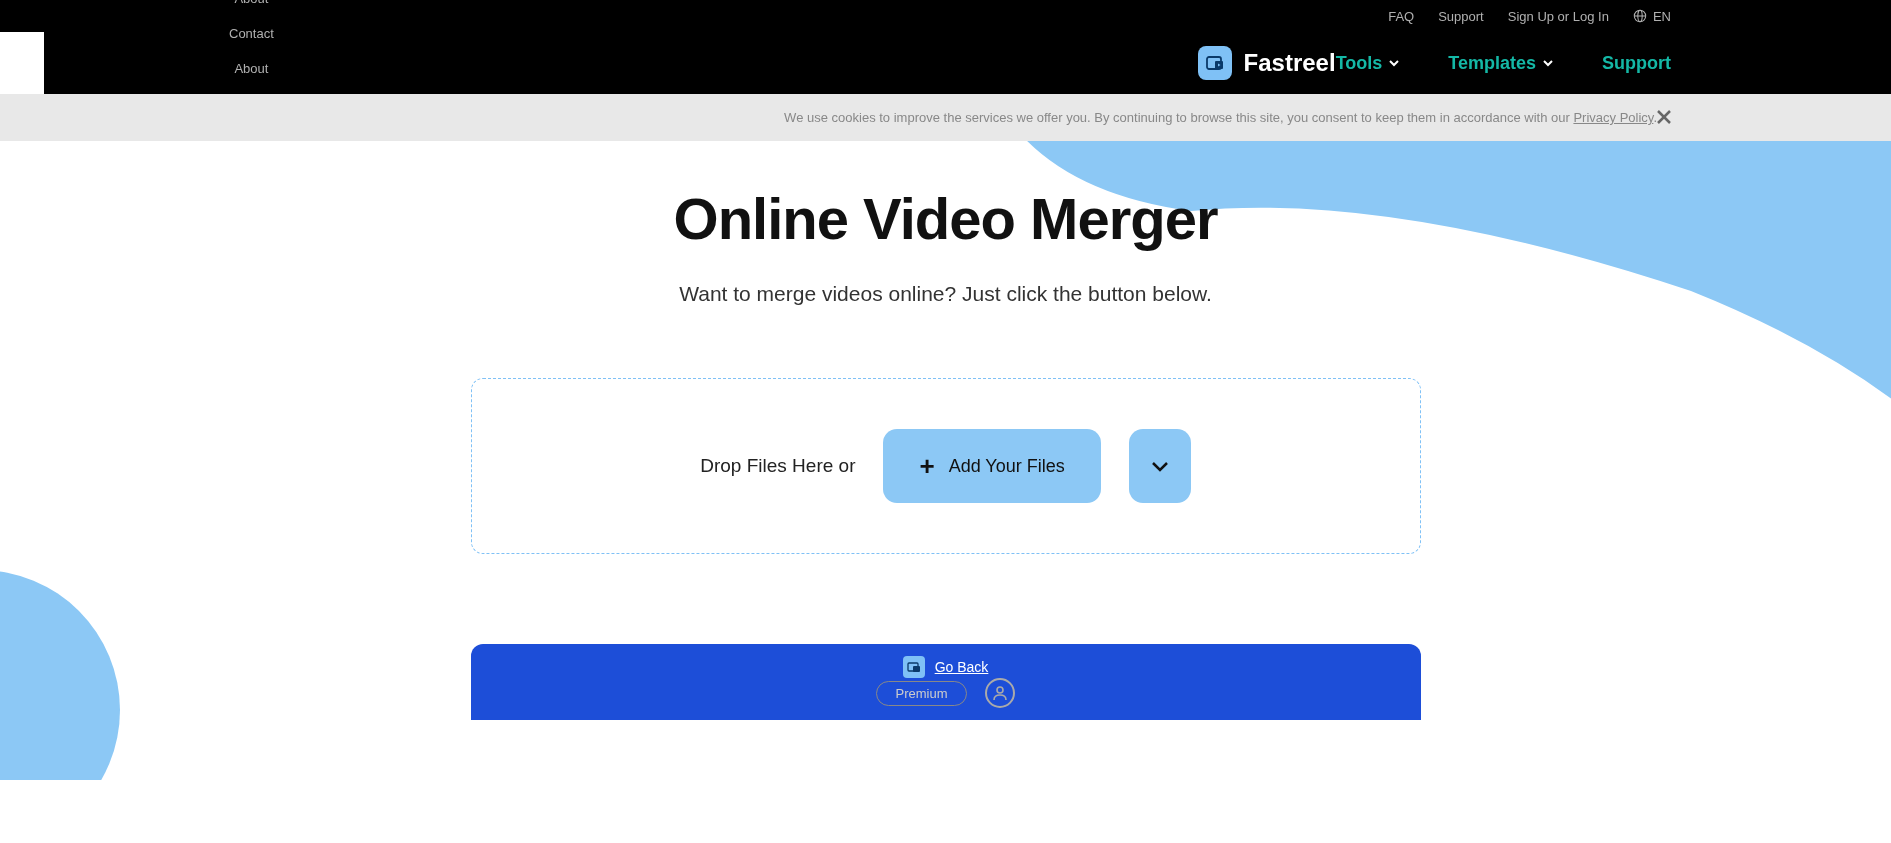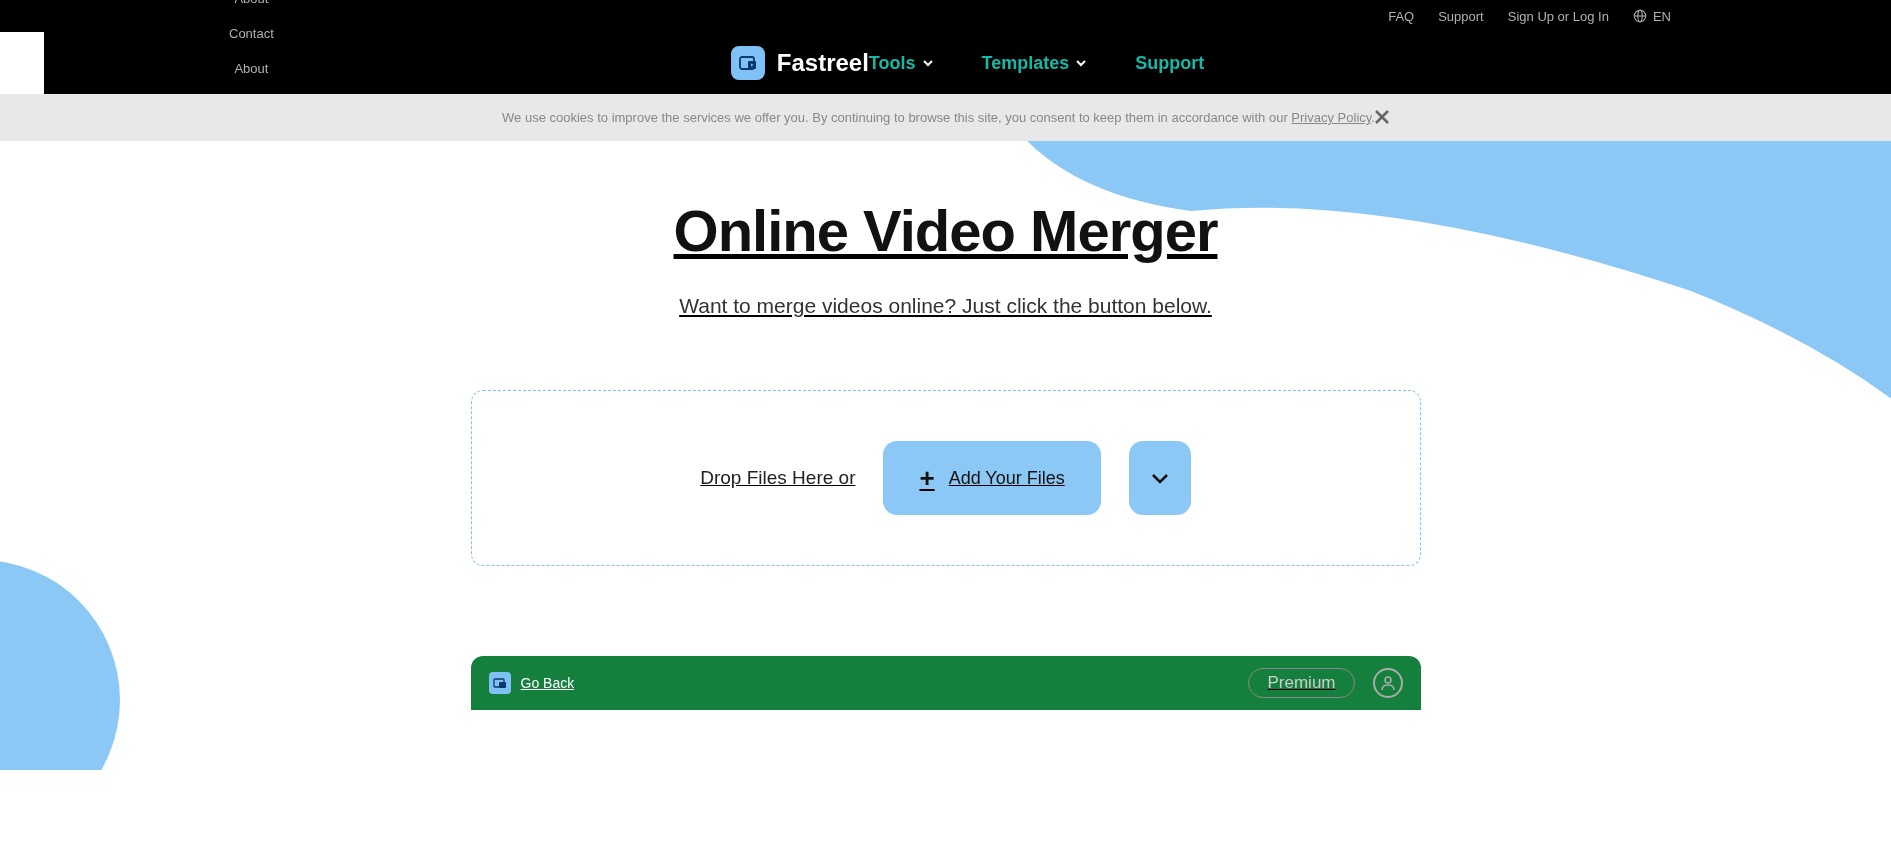--- a/index.html
+++ b/index.html
@@ -60,21 +60,21 @@
     }
     .globe-icon {
       width: 14px;
       height: 14px;
     }
     .nav-bar {
       background: #000000;
       height: 62px;
       display: flex;
       align-items: center;
-      justify-content: center;
+      justify-content: flex-end;
       padding: 0 220px;
       margin-left: 44px;
     }
     .brand {
       display: flex;
       align-items: center;
       gap: 12px;
     }
     .brand-icon {
       width: 34px;
@@ -107,46 +107,45 @@
     }
     .chevron-down-sm {
       width: 12px;
       height: 12px;
     }
     .cookie-bar {
       background: #e8e8e8;
       padding: 12px 220px;
       display: flex;
       align-items: center;
-      justify-content: center;
+      justify-content: flex-end;
     }
     .cookie-text {
       color: #888888;
       font-size: 13px;
     }
     .privacy-link {
       color: #888888;
       text-decoration: underline;
       cursor: pointer;
     }
     .close-btn {
       color: #888888;
       font-size: 20px;
       cursor: pointer;
       background: none;
       border: none;
       font-weight: bold;
     }
     .hero {
       position: relative;
-      padding: 56px 0 60px;
+      padding: 44px 0 60px;
       text-align: center;
       overflow: hidden;
       min-height: 560px;
-      text-decoration: underline;
     }
     .hero-blob-top {
       position: absolute;
       top: -50px;
       right: -100px;
       width: 1000px;
       height: 400px;
       z-index: 0;
     }
     .hero-blob-left {
@@ -218,30 +217,31 @@
       display: flex;
       align-items: center;
       justify-content: center;
       cursor: pointer;
     }
     .chevron-down-lg {
       width: 20px;
       height: 20px;
     }
     .bottom-bar {
-      background: #15803d;
+      background: #1d4ed8;
       border-radius: 12px 12px 0 0;
       max-width: 950px;
       margin: 90px auto 0;
       padding: 12px 18px;
       display: flex;
       align-items: center;
       justify-content: space-between;
       position: relative;
       z-index: 1;
+      flex-direction: column;
     }
     .go-back {
       display: flex;
       align-items: center;
       gap: 10px;
       color: #ffffff;
       text-decoration: underline;
       font-size: 14px;
       cursor: pointer;
     }
@@ -257,21 +257,21 @@
     .bottom-right {
       display: flex;
       align-items: center;
       gap: 18px;
     }
     .premium-btn {
       border: 1px solid #888888;
       border-radius: 16px;
       padding: 4px 18px;
       color: #cccccc;
-      font-size: 17px;
+      font-size: 13px;
       background: transparent;
       cursor: pointer;
     }
     .user-icon-btn {
       width: 30px;
       height: 30px;
       border: 2px solid #aaaaaa;
       border-radius: 50%;
       display: flex;
       align-items: center;

